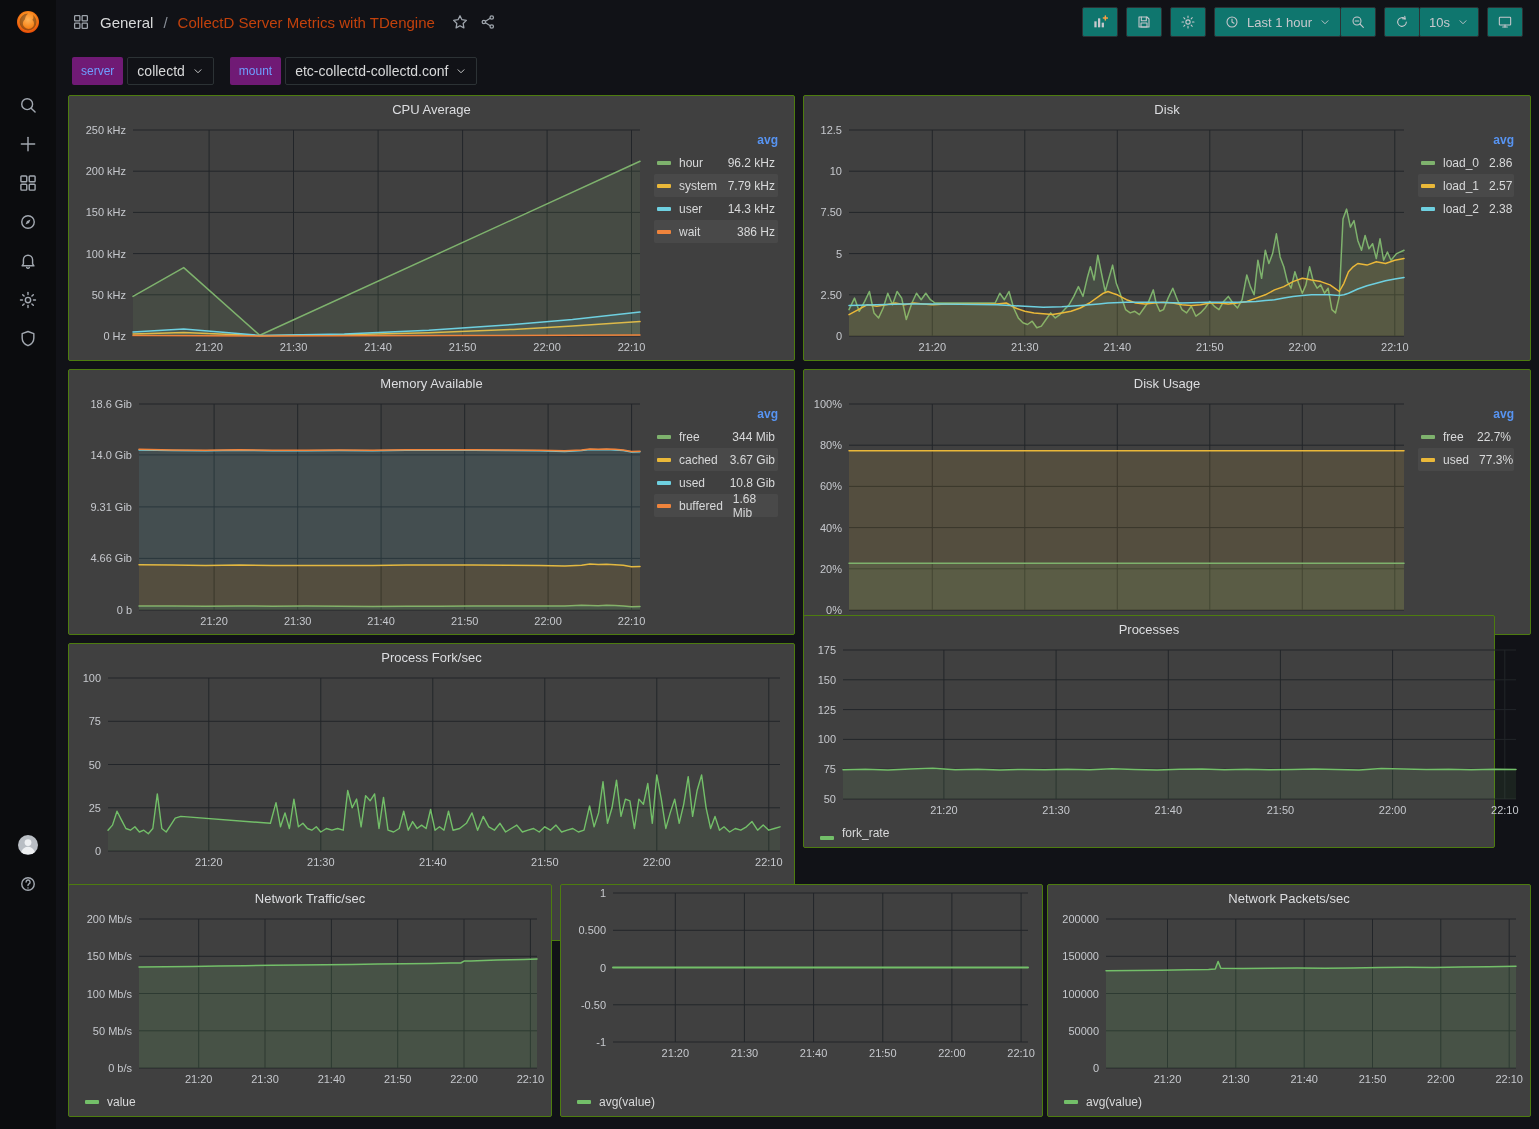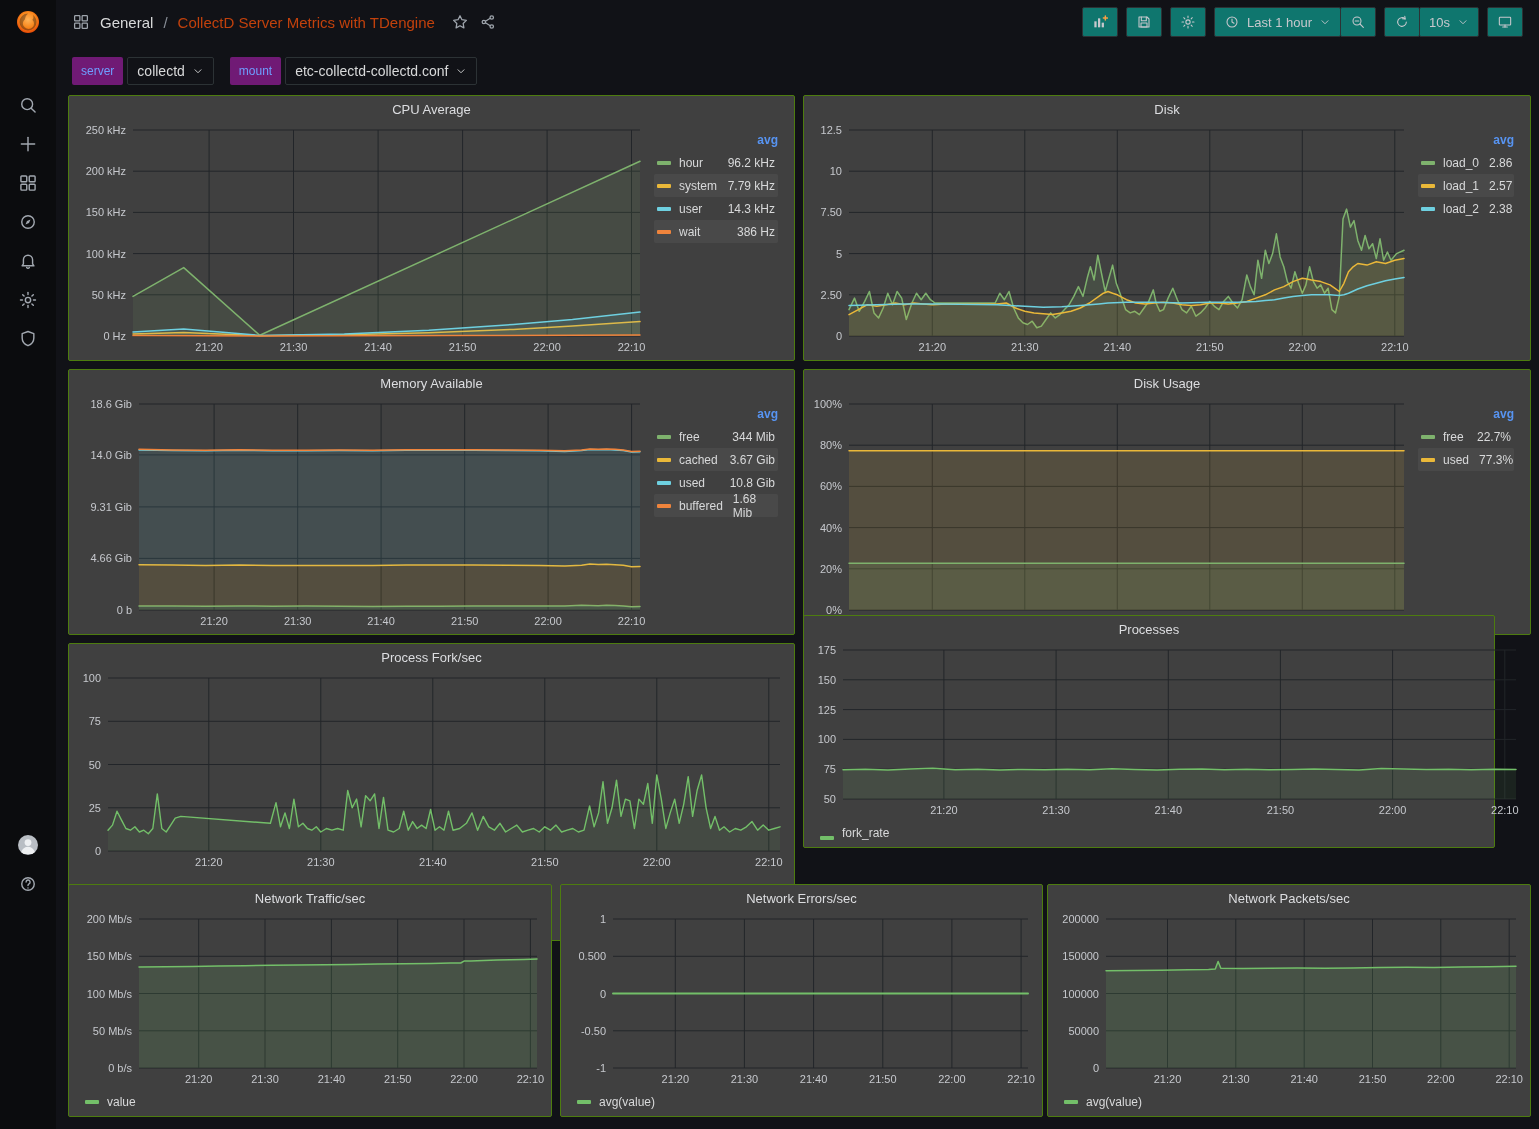--- a/index.html
+++ b/index.html
@@ -593,21 +593,20 @@
     <div class="legend-bottom">
         <span style="display: inline-flex; align-items: center; gap: 8px;">
           <span class="sw" style="background:#73BF69;margin-right:0"></span>
           <span class="lg-name">value</span>
         </span>
       </div>
   </div>
 </div>
 
 <div class="panel" style="left:560px;top:884px;width:483px;height:233px">
-  <div class="panel-title">Network Errors/sec</div>
   <div class="panel-body col">
     <div class="graph"><svg width="473" height="179">
           <line x1="110.3" x2="110.3" y1="8" y2="157" stroke="#222529" stroke-width="1"></line>
           <text x="110.3" y="172" text-anchor="middle" fill="#c6c8cd" font-size="11">21:20</text>
           <line x1="179.4" x2="179.4" y1="8" y2="157" stroke="#222529" stroke-width="1"></line>
           <text x="179.4" y="172" text-anchor="middle" fill="#c6c8cd" font-size="11">21:30</text>
           <line x1="248.6" x2="248.6" y1="8" y2="157" stroke="#222529" stroke-width="1"></line>
           <text x="248.6" y="172" text-anchor="middle" fill="#c6c8cd" font-size="11">21:40</text>
           <line x1="317.8" x2="317.8" y1="8" y2="157" stroke="#222529" stroke-width="1"></line>
           <text x="317.8" y="172" text-anchor="middle" fill="#c6c8cd" font-size="11">21:50</text>

